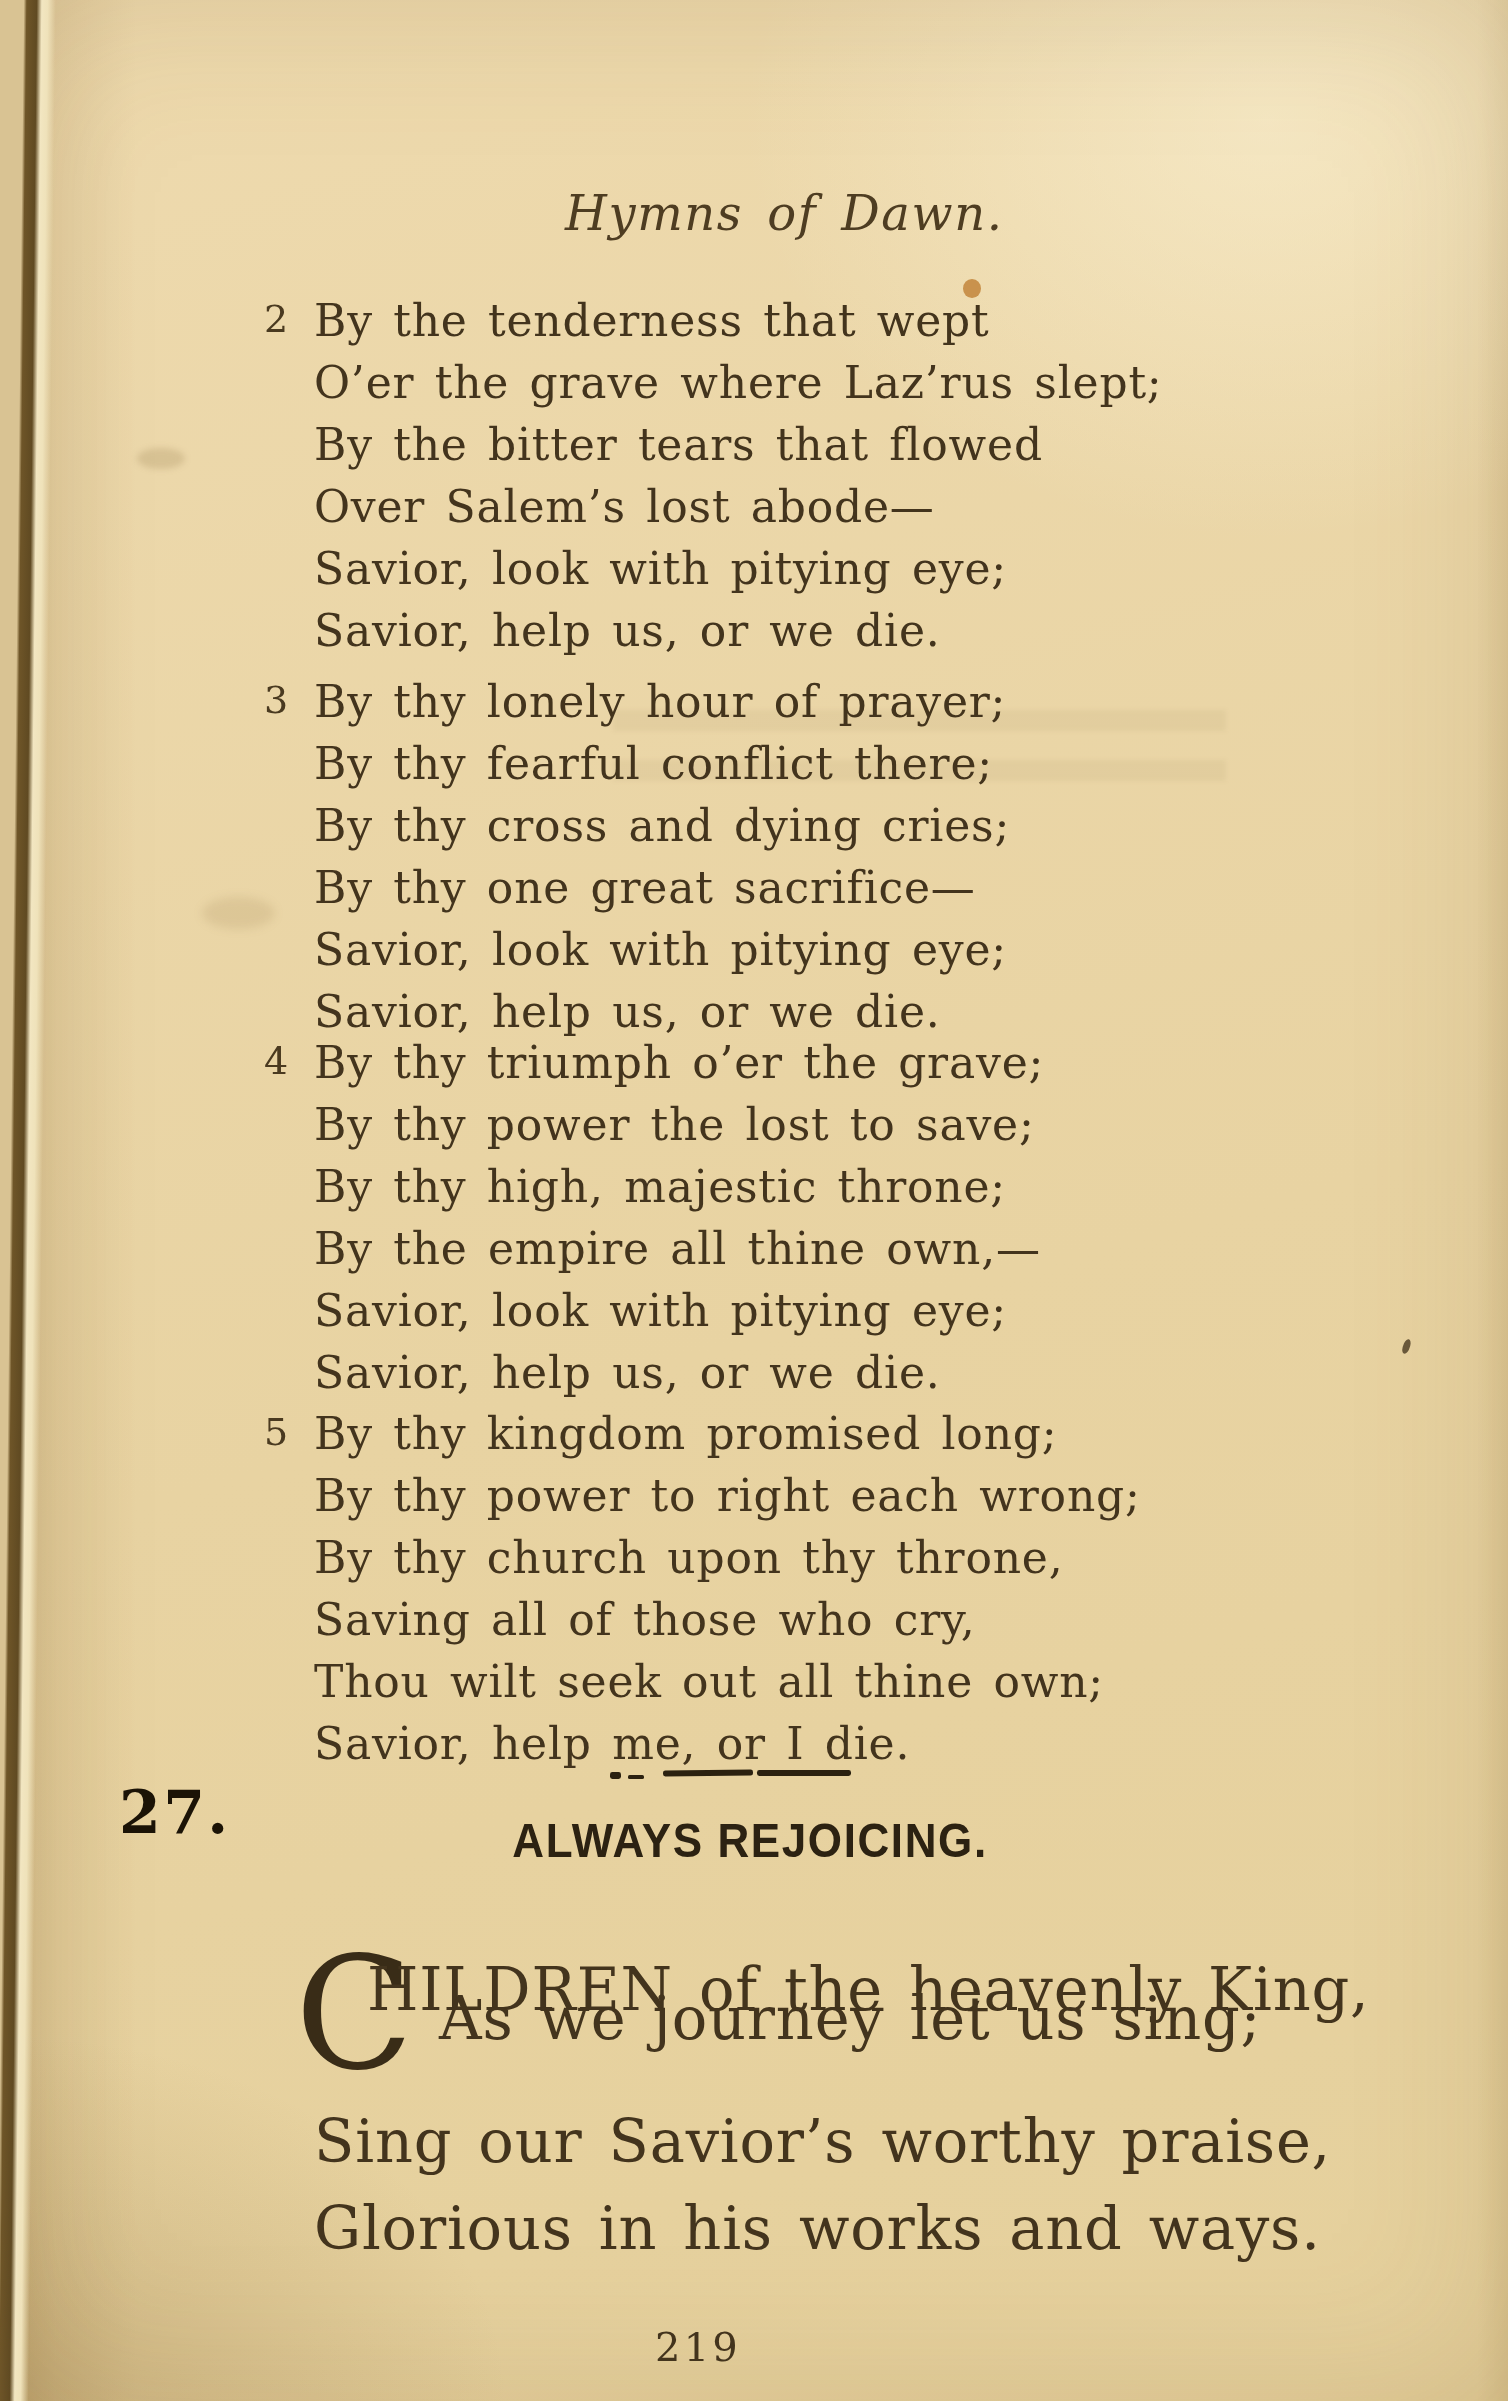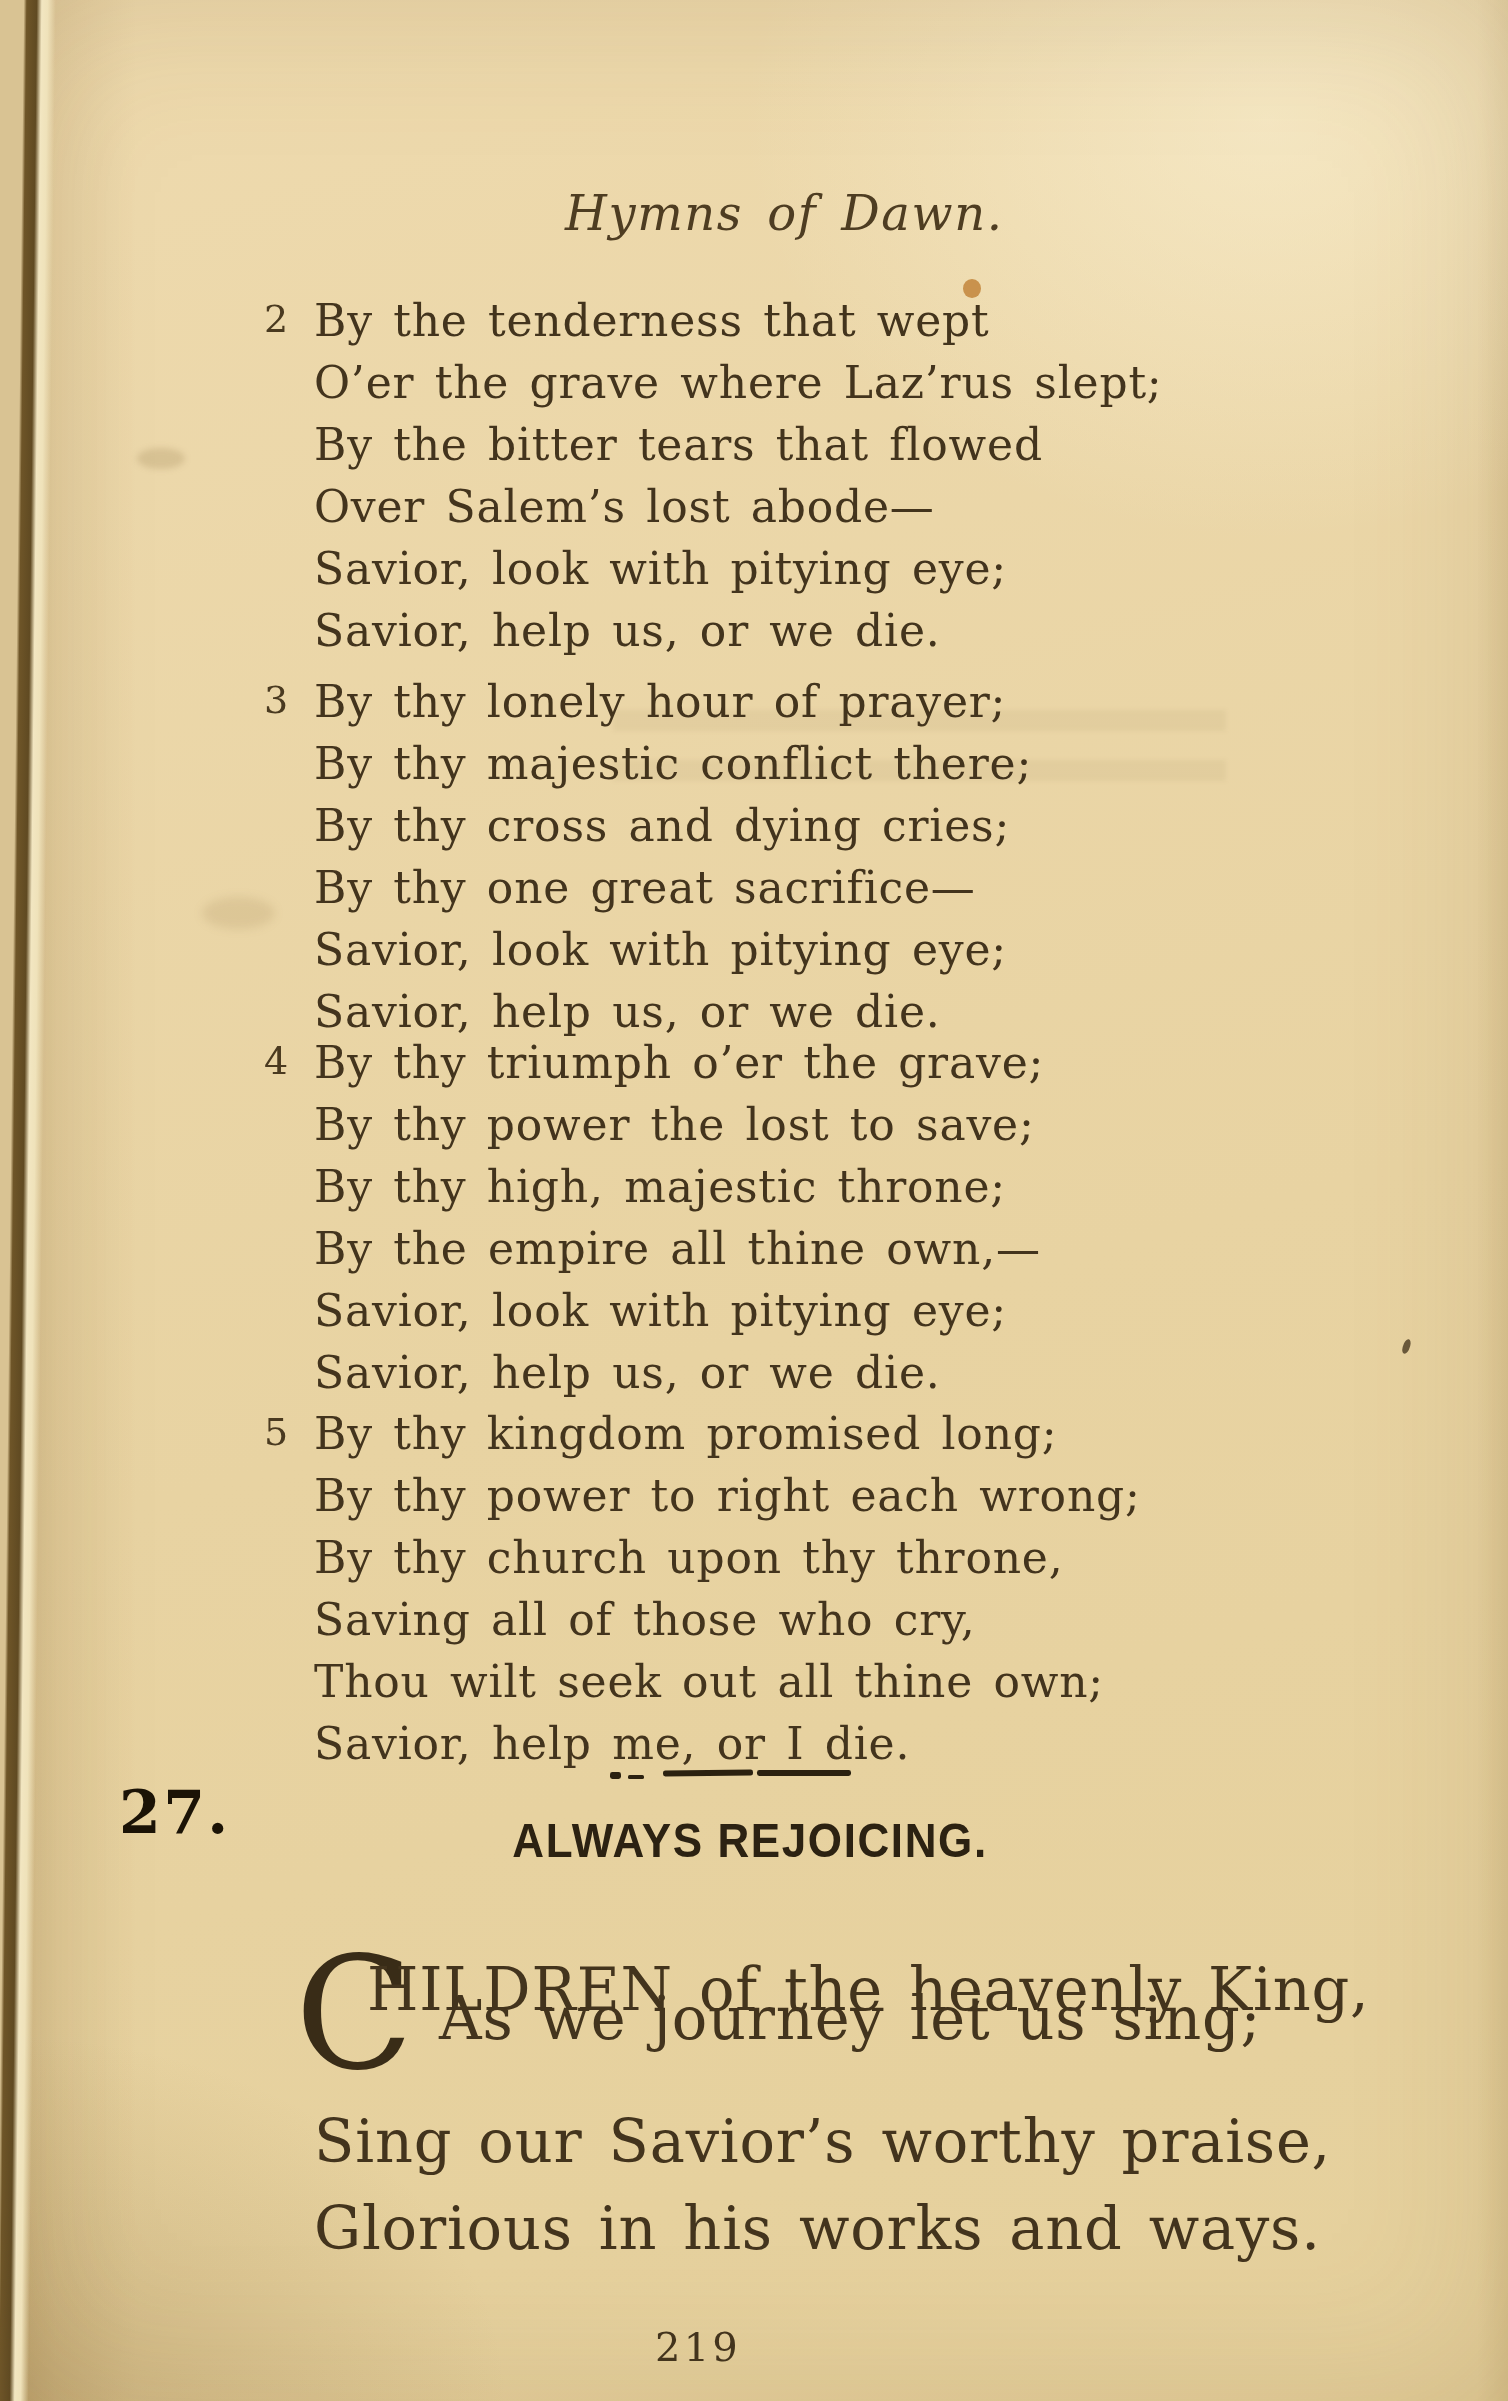--- a/index.html
+++ b/index.html
@@ -112,21 +112,21 @@
       <span class="line">Over Salem’s lost abode—</span>
       <span class="line">Savior, look with pitying eye;</span>
       <span class="line">Savior, help us, or we die.</span>
     </div>
   </div>
 
   <div class="stanza" style="top:671px;">
     <span class="stanza-num">3</span>
     <div class="lines">
       <span class="line">By thy lonely hour of prayer;</span>
-      <span class="line">By thy majestic conflict there;</span>
+      <span class="line">By thy fearful conflict there;</span>
       <span class="line">By thy cross and dying cries;</span>
       <span class="line">By thy one great sacrifice—</span>
       <span class="line">Savior, look with pitying eye;</span>
       <span class="line">Savior, help us, or we die.</span>
     </div>
   </div>
 
   <div class="stanza" style="top:1032px;">
     <span class="stanza-num">4</span>
     <div class="lines">

